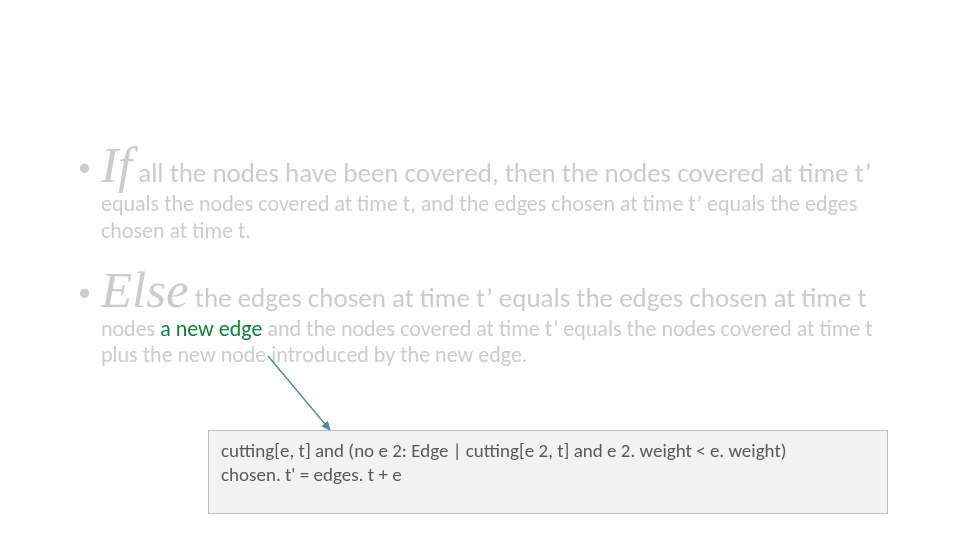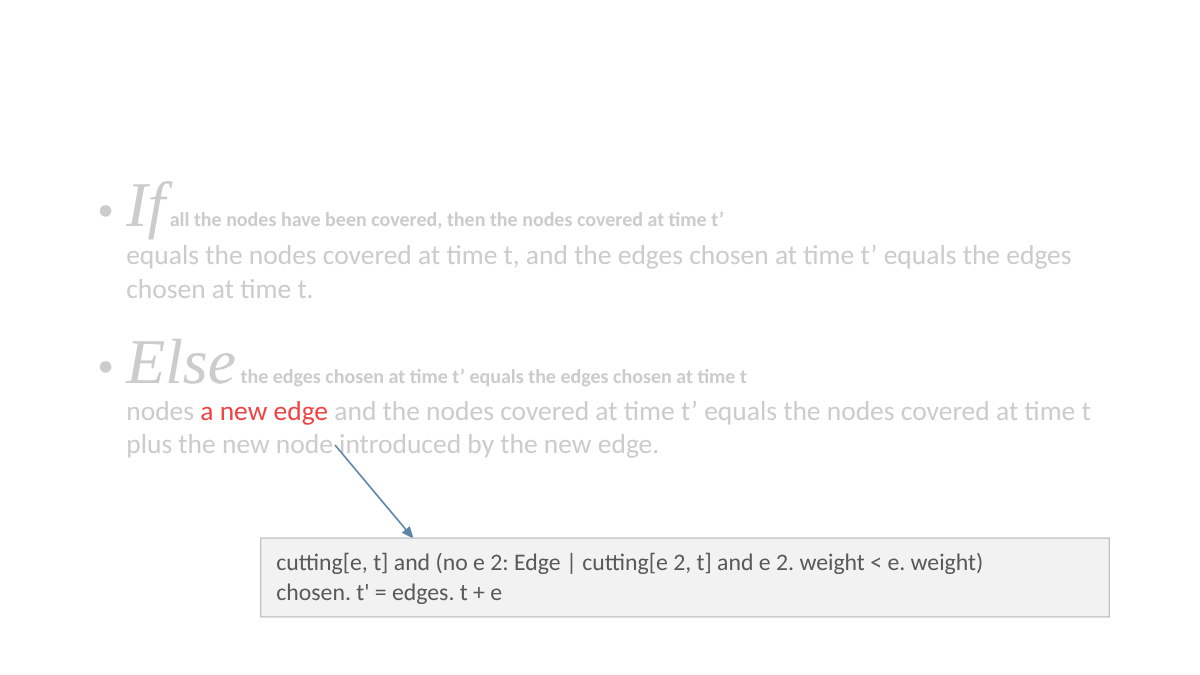--- a/index.html
+++ b/index.html
@@ -51,30 +51,30 @@
     font-family: "Times New Roman", Georgia, serif;
     font-style: italic;
     font-size: 51px;
     line-height: 1;
     display: inline-block;
     vertical-align: baseline;
   }
 
   .light-color { color: #cccccc; }
   
-  .mid-color { color: #ef4444; }
+  .mid-color { color: #15803d; }
 
-  .after-kw { font-size: 16px; font-weight: bold; }
+  .after-kw { font-size: 27px; }
 
   .callout-box {
     position: absolute;
     left: 208px;
     top: 430px;
     width: 680px;
-    padding: 8px 12px 6px 12px;
+    padding: 8px 12px 26px 12px;
     background: #f2f2f2;
     border: 1px solid #bfbfbf;
     font-size: 19px;
     line-height: 1.25;
     color: #595959;
     box-sizing: border-box;
   }
 
   svg.arrow {
     position: absolute;

